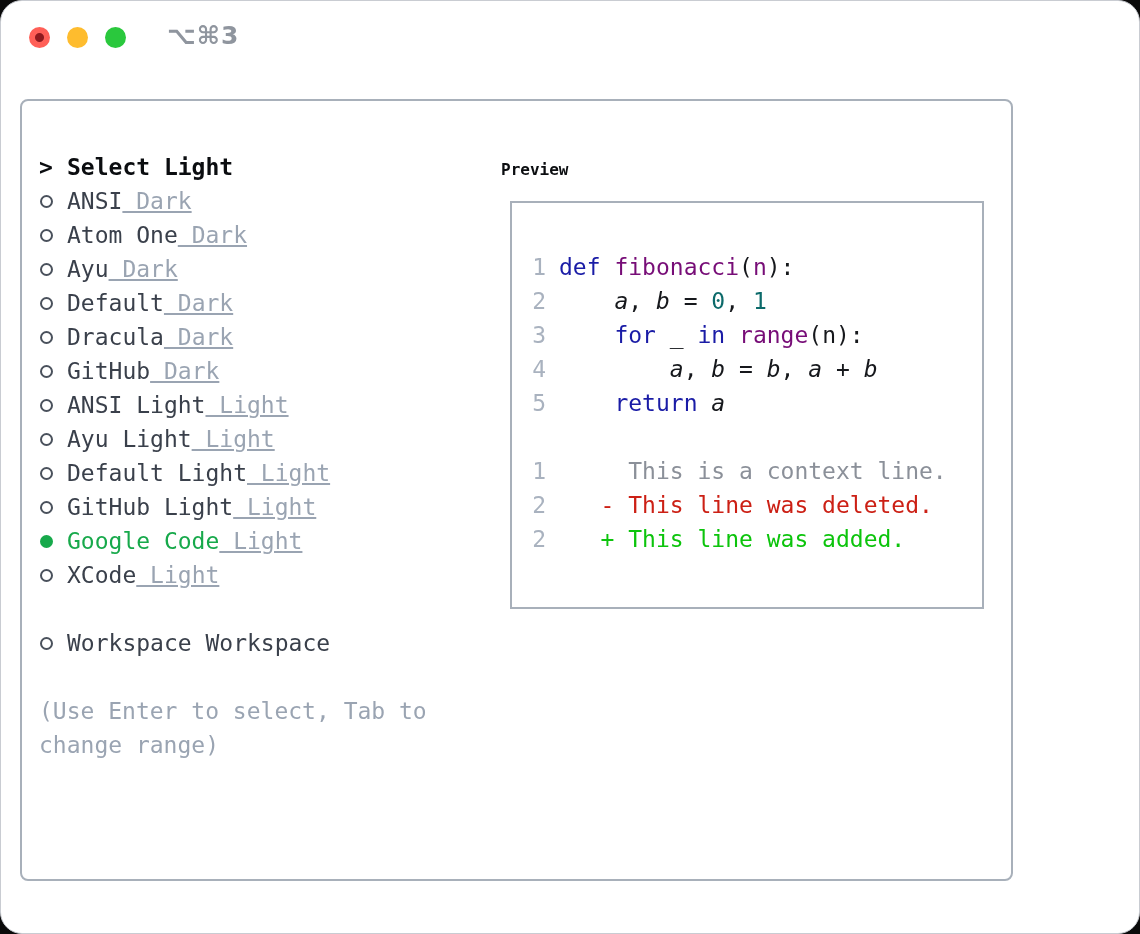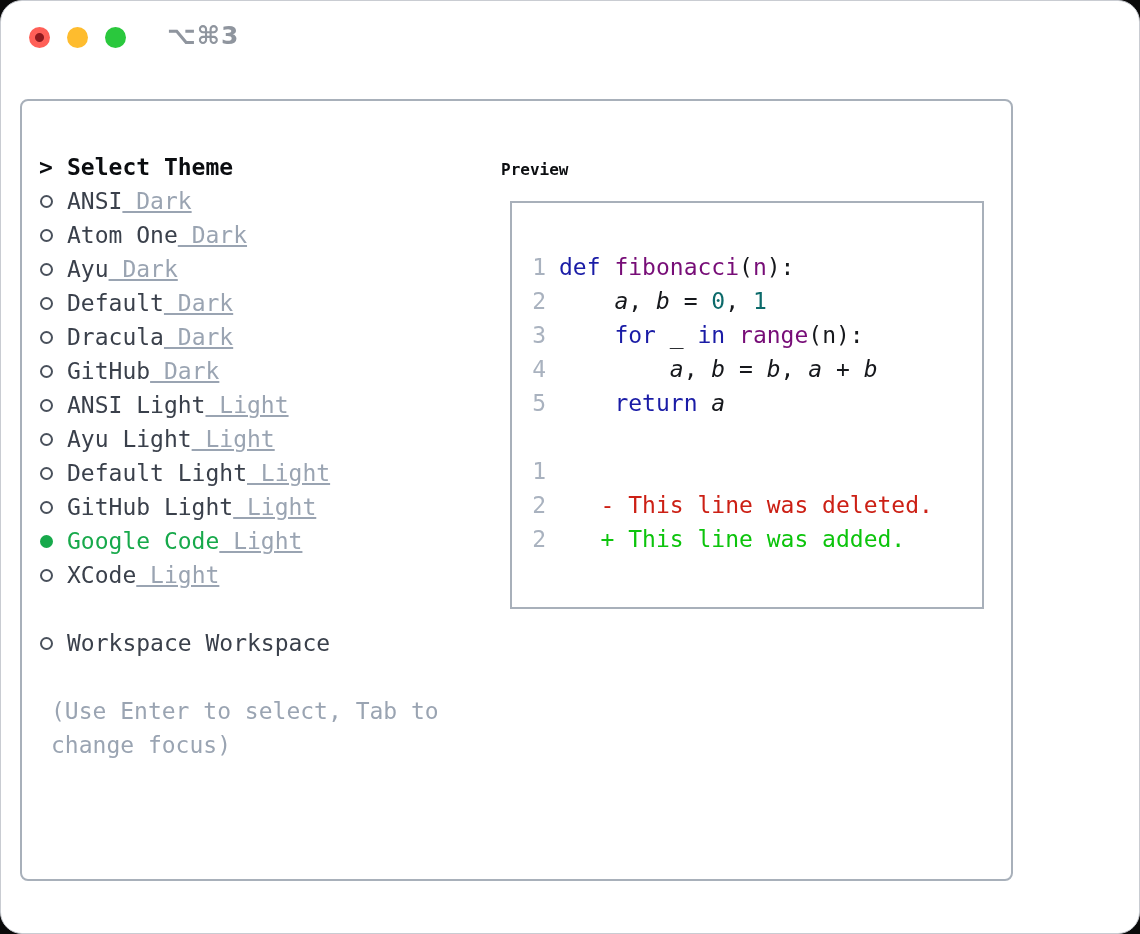--- a/index.html
+++ b/index.html
@@ -28,21 +28,21 @@
   .arrow{font-weight:700;color:var(--heading);}
   .bullet{width:13px;height:13px;border-radius:50%;border:2px solid #4a515c;
           box-sizing:border-box;display:inline-block;margin-left:1px;}
   .bullet.on{border-color:var(--accent_green);background:var(--accent_green);}
   .row .name{color:var(--text_dark);}
   .row.heading .name{color:var(--heading);font-weight:700;}
   .row.selected .name{color:var(--accent_green);}
   .row .variant{color:var(--muted);text-decoration:underline;}
   .row.apply-heading .name{color:var(--heading);}
   .spacer{height:34px;}
-  .hint{color:var(--muted);height:34px;display:flex;align-items:center;white-space:pre;margin-left:12px;}
+  .hint{color:var(--muted);height:34px;display:flex;align-items:center;white-space:pre;}
 
   
   .preview-label{position:absolute;left:479px;top:51px;height:34px;display:flex;
                  align-items:center;font-size:16px;font-weight:700;color:var(--heading);}
   .preview-box{position:absolute;left:488px;top:100px;width:470px;height:404px;
                border:2px solid var(--border);background:#fff;}
   .code{position:absolute;left:20px;top:47px;font-size:23px;}
   .code-row{height:34px;display:flex;align-items:center;white-space:pre;}
   .lineno{display:inline-block;min-width:14px;text-align:right;margin-right:13px;
           color:var(--lineno);}
@@ -65,21 +65,21 @@
     <span class="light yellow"></span>
     <span class="light green"></span>
   </div>
   <div class="win-title">⌥⌘3</div>
 
   <div class="main-box">
 
     <div class="left-col">
       <div class="row heading">
         <span class="marker arrow">&gt;</span>
-        <span class="name">Select Theme</span>
+        <span class="name">Select Light</span>
       </div>
 
       <div id="theme-list">
           <div class="row"><span class="marker"><i class="bullet"></i></span><span class="name">ANSI</span><span class="variant"> Dark</span></div>
           <div class="row"><span class="marker"><i class="bullet"></i></span><span class="name">Atom One</span><span class="variant"> Dark</span></div>
           <div class="row"><span class="marker"><i class="bullet"></i></span><span class="name">Ayu</span><span class="variant"> Dark</span></div>
           <div class="row"><span class="marker"><i class="bullet"></i></span><span class="name">Default</span><span class="variant"> Dark</span></div>
           <div class="row"><span class="marker"><i class="bullet"></i></span><span class="name">Dracula</span><span class="variant"> Dark</span></div>
           <div class="row"><span class="marker"><i class="bullet"></i></span><span class="name">GitHub</span><span class="variant"> Dark</span></div>
           <div class="row"><span class="marker"><i class="bullet"></i></span><span class="name">ANSI Light</span><span class="variant"> Light</span></div>
@@ -93,33 +93,33 @@
       <div class="spacer"></div>
 
 
       <div id="apply-list">
           <div class="row"><span class="marker"><i class="bullet"></i></span><span class="name">Workspace Workspace</span></div>
         </div>
 
       <div class="spacer"></div>
 
       <div class="hint">(Use Enter to select, Tab to</div>
-      <div class="hint">change focus)</div>
+      <div class="hint">change range)</div>
     </div>
 
     <div class="preview-label">Preview</div>
 
     <div class="preview-box">
       <div class="code" id="code-lines">
           <div class="code-row"><span class="lineno">1</span><span class="tok-kwd">def</span><span class="tok-pln"> </span><span class="tok-typ">fibonacci</span><span class="tok-pln">(</span><span class="tok-typ">n</span><span class="tok-pln">):</span></div>
           <div class="code-row"><span class="lineno">2</span><span class="tok-pln">    </span><span class="tok-var">a</span><span class="tok-pln">, </span><span class="tok-var">b</span><span class="tok-pln"> = </span><span class="tok-lit">0</span><span class="tok-pln">, </span><span class="tok-lit">1</span></div>
           <div class="code-row"><span class="lineno">3</span><span class="tok-pln">    </span><span class="tok-kwd">for</span><span class="tok-pln"> _ </span><span class="tok-kwd">in</span><span class="tok-pln"> </span><span class="tok-typ">range</span><span class="tok-pln">(n):</span></div>
           <div class="code-row"><span class="lineno">4</span><span class="tok-pln">        </span><span class="tok-var">a</span><span class="tok-pln">, </span><span class="tok-var">b</span><span class="tok-pln"> = </span><span class="tok-var">b</span><span class="tok-pln">, </span><span class="tok-var">a</span><span class="tok-pln"> + </span><span class="tok-var">b</span></div>
           <div class="code-row"><span class="lineno">5</span><span class="tok-pln">    </span><span class="tok-kwd">return</span><span class="tok-pln"> </span><span class="tok-var">a</span></div>
           <div class="code-row"><span class="lineno"></span></div>
-          <div class="code-row"><span class="lineno">1</span></div>
+          <div class="code-row"><span class="lineno">1</span><span class="tok-ctx">     This is a context line.</span></div>
           <div class="code-row"><span class="lineno">2</span><span class="tok-del">   - This line was deleted.</span></div>
           <div class="code-row"><span class="lineno">2</span><span class="tok-add">   + This line was added.</span></div>
         </div>
     </div>
 
   </div>
 </div>
 
 </body></html>

